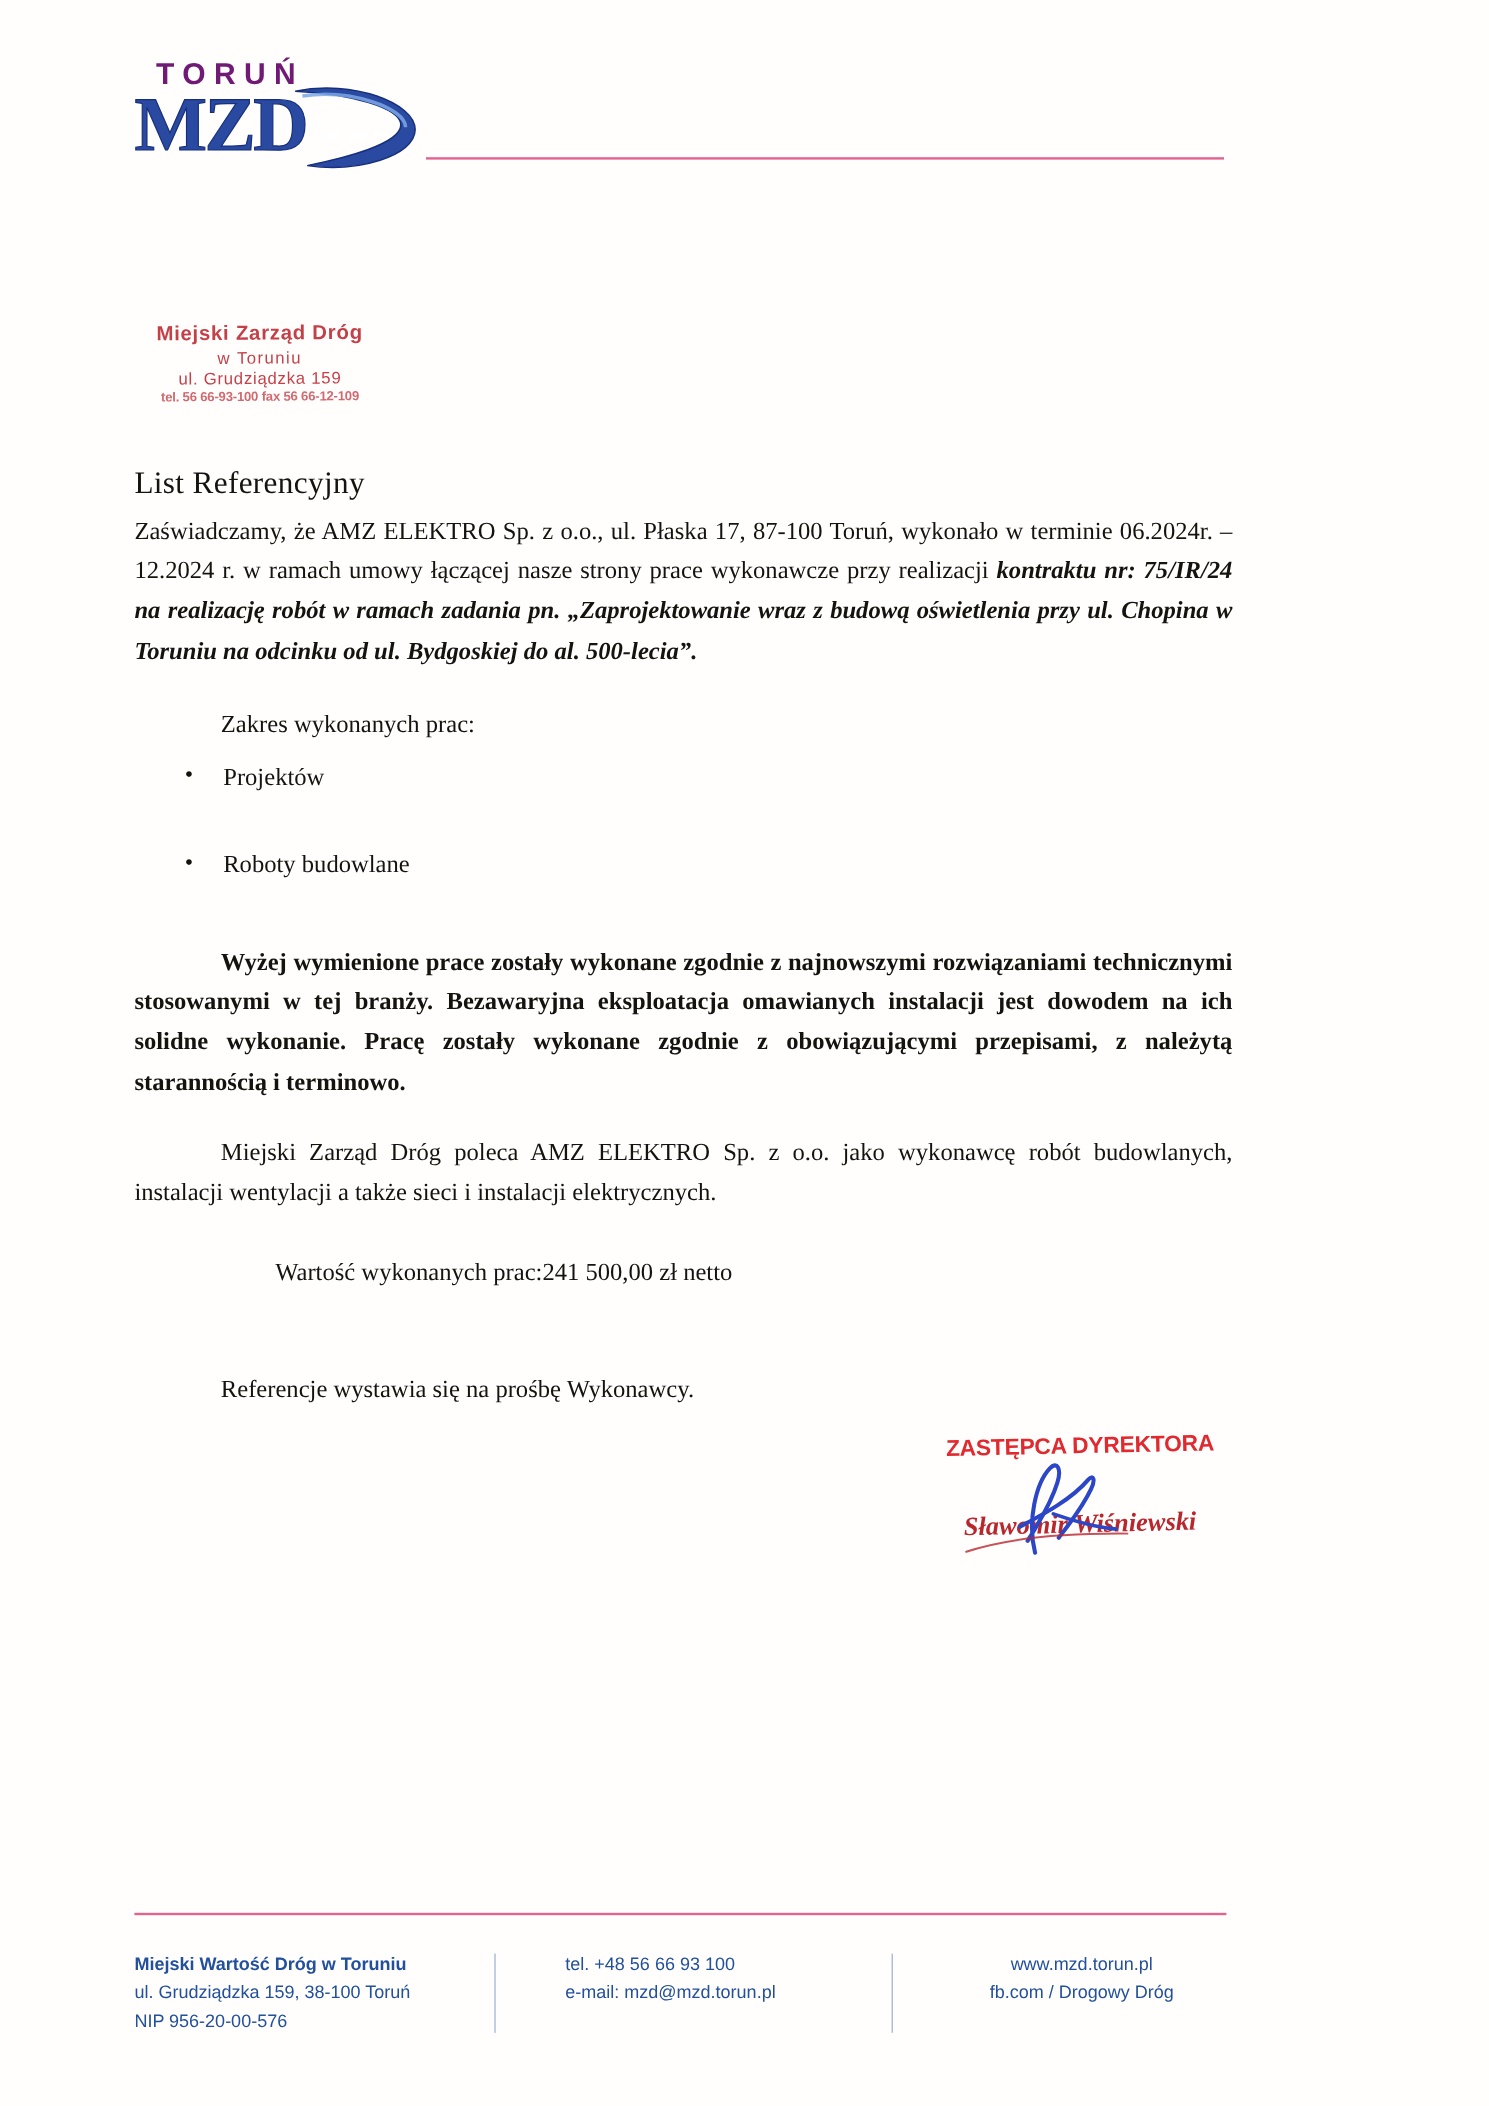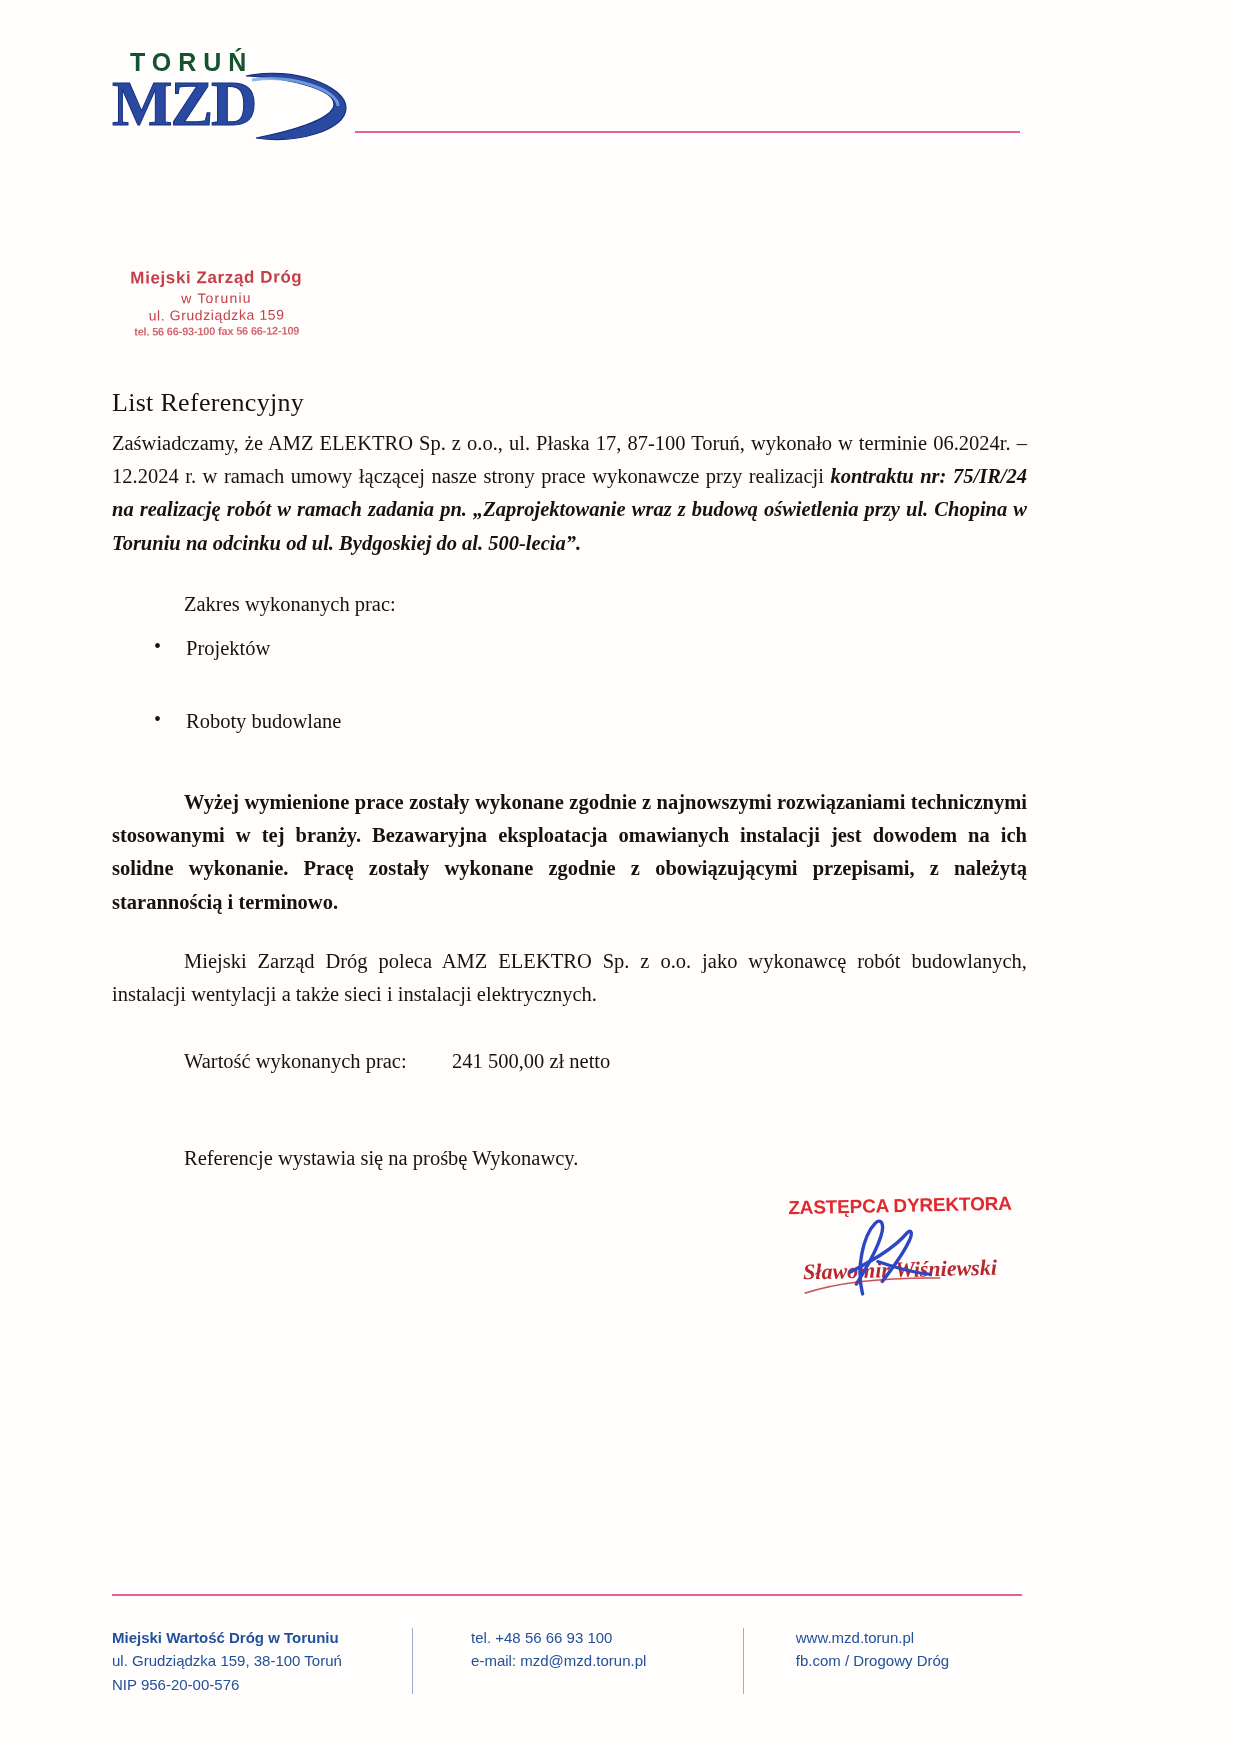--- a/index.html
+++ b/index.html
@@ -13,21 +13,21 @@
   }
   .page { position:absolute; inset:0; background:#fffefc; }
 
   
   .letterhead { position:absolute; left:0; top:0; width:100%; height:180px; }
   .logo { position:absolute; left:112px; top:48px; width:230px; height:95px; }
   .logo-torun {
     position:absolute; left:18px; top:0px;
     font-family:"Liberation Sans", sans-serif;
     font-weight:bold; font-size:25px; letter-spacing:7px;
-    color:#14532d;
+    color:#701a75;
   }
   .logo-mzd {
     position:absolute; left:0px; top:24px;
     font-family:"Liberation Serif", serif;
     font-weight:bold; font-size:64px; letter-spacing:-2px;
     color:#2a49a0;
     -webkit-text-stroke:1px #16307d;
     line-height:1;
   }
   .logo-swoosh { position:absolute; left:130px; top:22px; width:110px; height:72px; }
@@ -76,21 +76,21 @@
     position:absolute; left:0; top:637px; width:700px;
     margin:0; padding:0 0 0 42px; list-style:none;
     font-size:20.5px;
   }
   ul.works li { position:relative; margin:0 0 50px 0; padding-left:32px; }
   ul.works li:before {
     content:"\2022"; position:absolute; left:0; top:-2px; font-size:20px;
   }
 
   .values { position:absolute; left:72px; top:1045px; width:700px; font-size:20.5px; }
-  .values .row { display:flex; line-height:1.6; }
+  .values .row { display:flex; line-height:1.6;text-align:right; }
   .values .lbl { width:268px; }
   .values .val { }
 
   
   .sigblock { position:absolute; left:770px; top:1195px; width:260px; text-align:center; }
   .sig-title {
     font-family:"Liberation Sans", sans-serif;
     font-weight:bold; font-size:19px; letter-spacing:-0.2px;
     color:#e02a2f;
     transform:rotate(-1.2deg);
@@ -112,21 +112,21 @@
   }
   .footer {
     position:absolute; left:112px; top:1626px; width:915px;
     font-family:"Liberation Sans", sans-serif;
     font-size:15px; line-height:1.55; color:#22509c;
     display:flex;
   }
   .footer .col { padding-right:20px; }
   .footer .col.c1 { width:345px; }
   .footer .col.c2 { width:310px; padding-left:58px; }
-  .footer .col.c3 { width:260px; padding-left:52px; }
+  .footer .col.c3 { width:260px; padding-left:52px;text-align:center; }
   .footer .strong { font-weight:bold; }
   .footer .sep {
     width:1px; background:#9aaed1; align-self:stretch; margin:2px 0;
   }
 </style>
 </head>
 <body>
 
 <div class="page">
 

